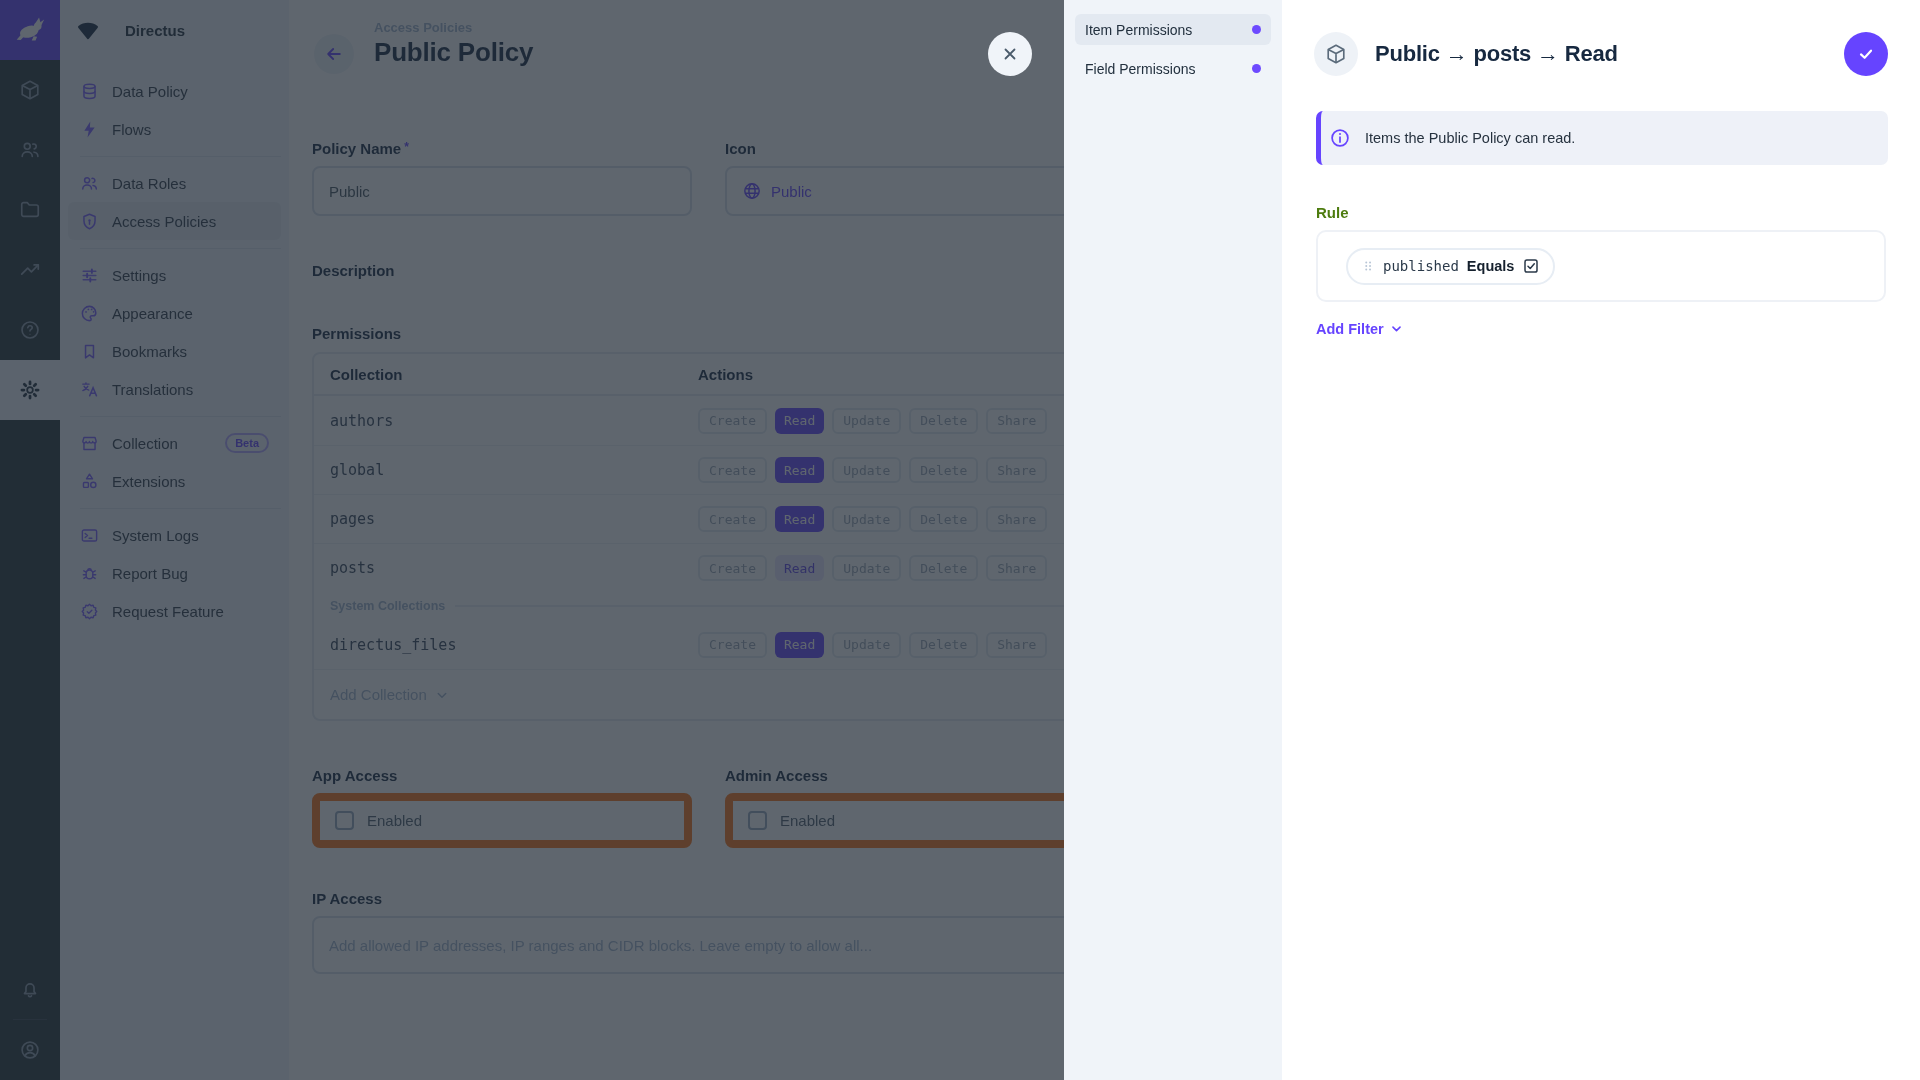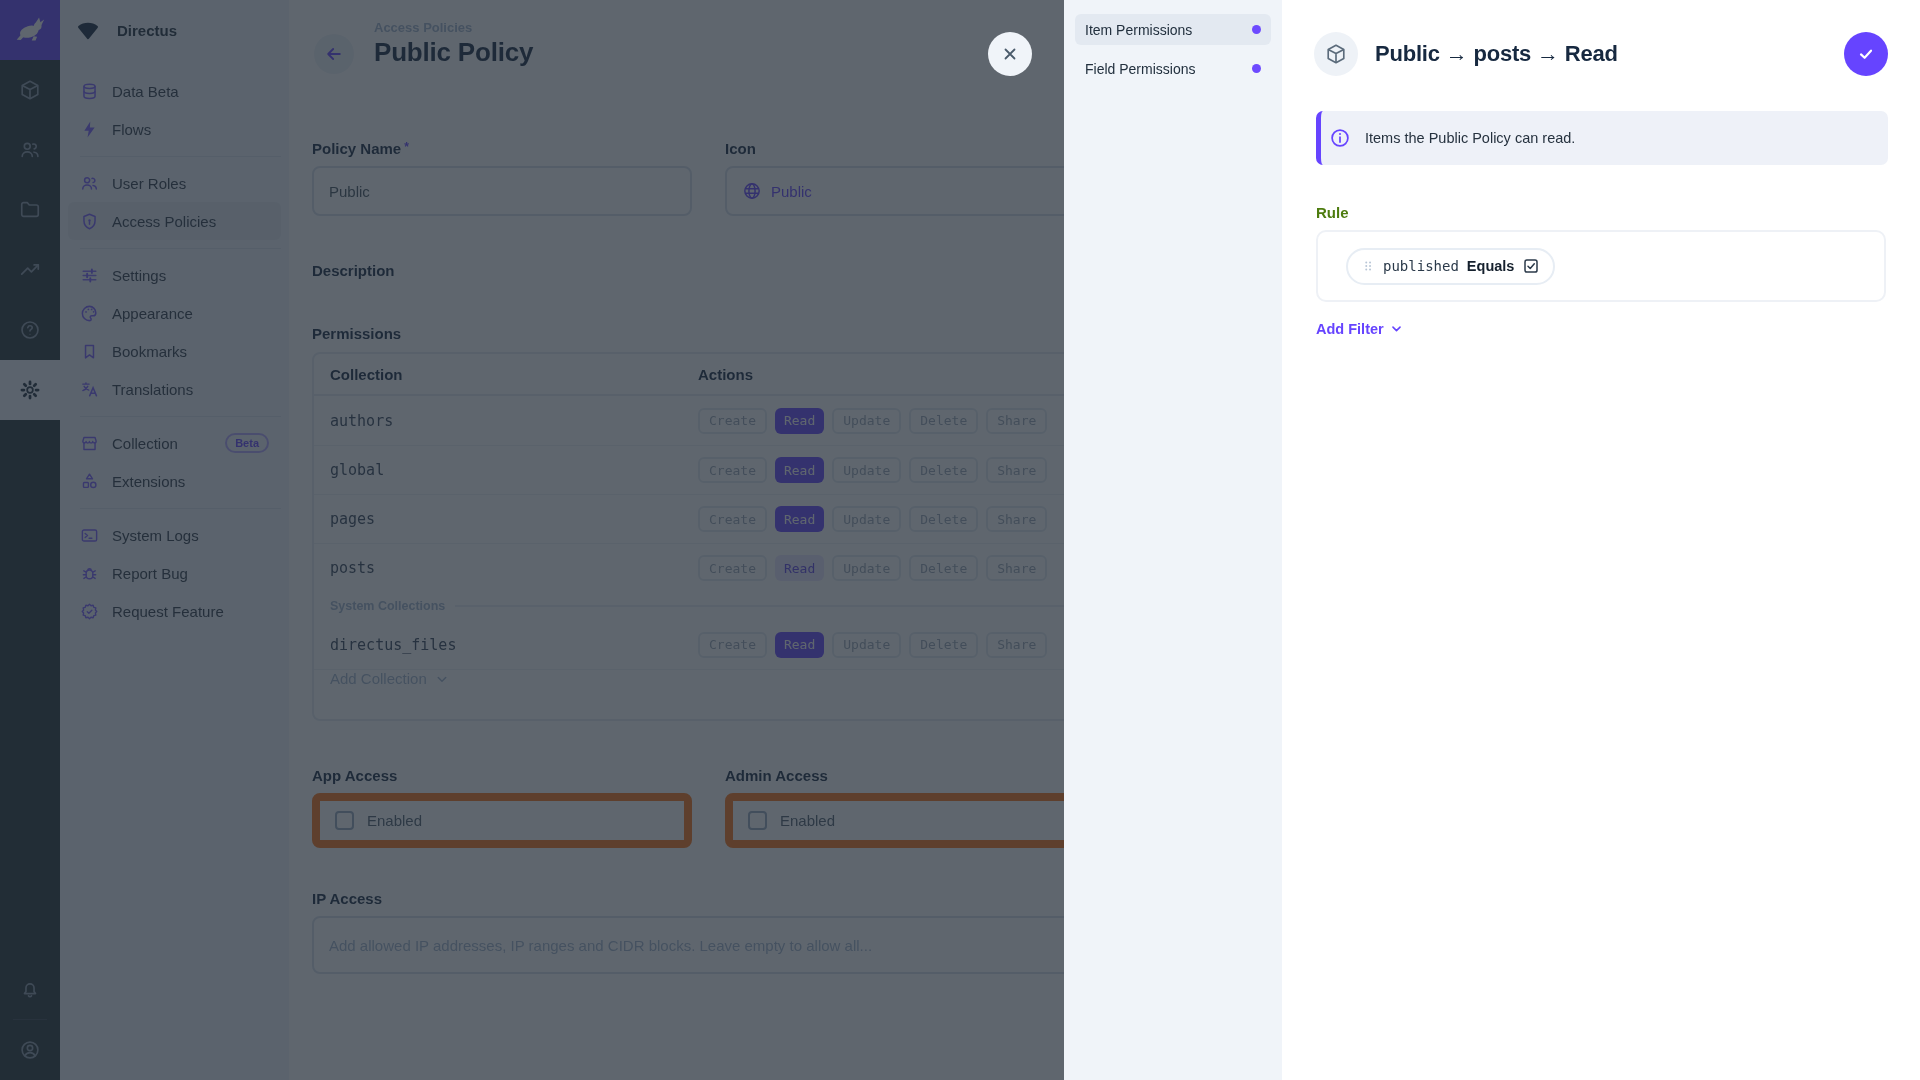--- a/index.html
+++ b/index.html
@@ -12,21 +12,21 @@
   
   .module-bar { position:absolute; left:0; top:0; width:60px; height:1080px; background:#263238; z-index:1; }
   .logo-tile { width:60px; height:60px; background:#6644FF; display:flex; align-items:center; justify-content:center; }
   .mod-btn { width:60px; height:60px; display:flex; align-items:center; justify-content:center; color:#8b9aa9; }
   .mod-btn.active { background:#f0f4f9; color:#21303e; }
   .mod-bottom { position:absolute; bottom:0; left:0; width:60px; }
   .mod-divider { height:1px; background:#39464f; margin:0 13px; }
 
   
   .nav-sidebar { position:absolute; left:60px; top:0; width:229px; height:1080px; background:#f0f4f9; z-index:1; }
-  .project-header { height:60px; display:flex; align-items:center; padding:0 15px; gap:16px; color:#21303e; }
+  .project-header { height:60px; display:flex; align-items:center; padding:0 15px; gap:24px; color:#21303e; }
   .project-name { font-size:15px; font-weight:600; color:#21303e; }
   .nav-list { padding-top:12px; }
   .nav-item { height:38px; margin:0 8px; padding:0 12px; border-radius:6px; display:flex; align-items:center; gap:13px;
               color:#2f3b4a; font-size:15px; font-weight:500; cursor:pointer; }
   .nav-item.active { background:#e4eaf1; }
   .nav-item .nico { color:#6644FF; opacity:.85; display:flex; }
   .nav-div { height:1px; background:#d9e2ec; margin:8px 8px 7px 20px; }
   .badge { margin-left:auto; border:2px solid #b4a6ff; color:#6644FF; font-size:11px; font-weight:700;
            border-radius:10px; padding:1px 8px; line-height:14px; }
 
@@ -58,21 +58,21 @@
   .sys-div { border-top:none; height:28px; display:flex; align-items:center; gap:10px; padding:0 16px;
              font-size:12.5px; font-weight:600; color:#a2b5cd; }
   .sys-div .line { flex:1; height:1.5px; background:#e8eef4; }
   .no-top { border-top:none !important; }
   .cname { width:384px; padding-left:16px; font-size:15px; color:#37465a; }
   .actions { display:flex; gap:8px; align-items:center; }
   .abtn { height:26px; padding:0 9px; border-radius:6px; font-size:13px; display:flex; align-items:center; cursor:pointer; }
   .ghost { border:2px solid #e3e9f0; color:#9aa7b6; background:transparent; }
   .solid { background:#6644FF; color:#fff; border:none; }
   .subdued { background:#e9e4ff; color:#5f45e6; border:none; }
-  .addrow { height:50px; display:flex; align-items:flex-start; gap:6px; padding-left:16px;
+  .addrow { height:50px; display:flex; align-items:center; gap:6px; padding-left:16px;
             font-size:15px; color:#a2b5cd; cursor:pointer; }
 
   .access-box { height:55px; border:8px solid #f97316; border-radius:8px; display:flex; align-items:center;
                 gap:13px; padding:0 15px; font-size:15px; color:#4f5f6e; }
   .checkbox { width:19px; height:19px; border:2px solid #96a9bd; border-radius:4px; flex:0 0 auto; }
   .ip-input { height:58px; border:2px solid #d6dfe9; border-radius:8px; display:flex; align-items:center;
               padding:0 15px; font-size:15px; color:#a2b5cd; }
 
   
   .overlay { position:absolute; left:0; top:0; width:1064px; height:1080px; background:rgba(33,43,54,.72); z-index:5; }
@@ -202,21 +202,21 @@
     <div class="nav-list">
 
       <div class="nav-item">
         <span class="nico">
             <svg width="19" height="19" viewBox="0 0 24 24" fill="none" stroke="currentColor" stroke-width="1.9">
               <ellipse cx="12" cy="5.4" rx="7" ry="2.7"></ellipse>
               <path d="M5 5.4v6.3c0 1.5 3.1 2.7 7 2.7s7-1.2 7-2.7V5.4"></path>
               <path d="M5 11.7V18c0 1.5 3.1 2.7 7 2.7s7-1.2 7-2.7v-6.3"></path>
             </svg>
           </span>
-        <span>Data Beta</span>
+        <span>Data Policy</span>
       </div>
       <div class="nav-item">
         <span class="nico">
             <svg width="19" height="19" viewBox="0 0 24 24" fill="currentColor">
               <path d="M13 2 5.5 13.5H11L9.5 22 18.5 9.5h-6Z"></path>
             </svg>
           </span>
         <span>Flows</span>
       </div>
 
@@ -224,21 +224,21 @@
 
       <div class="nav-item">
         <span class="nico">
             <svg width="19" height="19" viewBox="0 0 24 24" fill="none" stroke="currentColor" stroke-width="1.9" stroke-linecap="round">
               <circle cx="9" cy="8" r="3.2"></circle>
               <path d="M3.5 19c0-3 2.5-5 5.5-5s5.5 2 5.5 5"></path>
               <path d="M15.2 5.6a2.7 2.7 0 1 1 1.4 5.2"></path>
               <path d="M16.4 14.4c2.6.3 4.2 2.1 4.2 4.6"></path>
             </svg>
           </span>
-        <span>User Roles</span>
+        <span>Data Roles</span>
       </div>
       <div class="nav-item active">
         <span class="nico">
             <svg width="19" height="19" viewBox="0 0 24 24" fill="none" stroke="currentColor" stroke-width="1.9">
               <path d="M12 2.8 19 5.6v5.6c0 5-2.8 8.4-7 10-4.2-1.6-7-5-7-10V5.6Z" stroke-linejoin="round"></path>
               <circle cx="12" cy="10.6" r="1.5" fill="currentColor" stroke="none"></circle>
               <path d="M12 12.2v3.2" stroke-linecap="round"></path>
             </svg>
           </span>
         <span>Access Policies</span>

